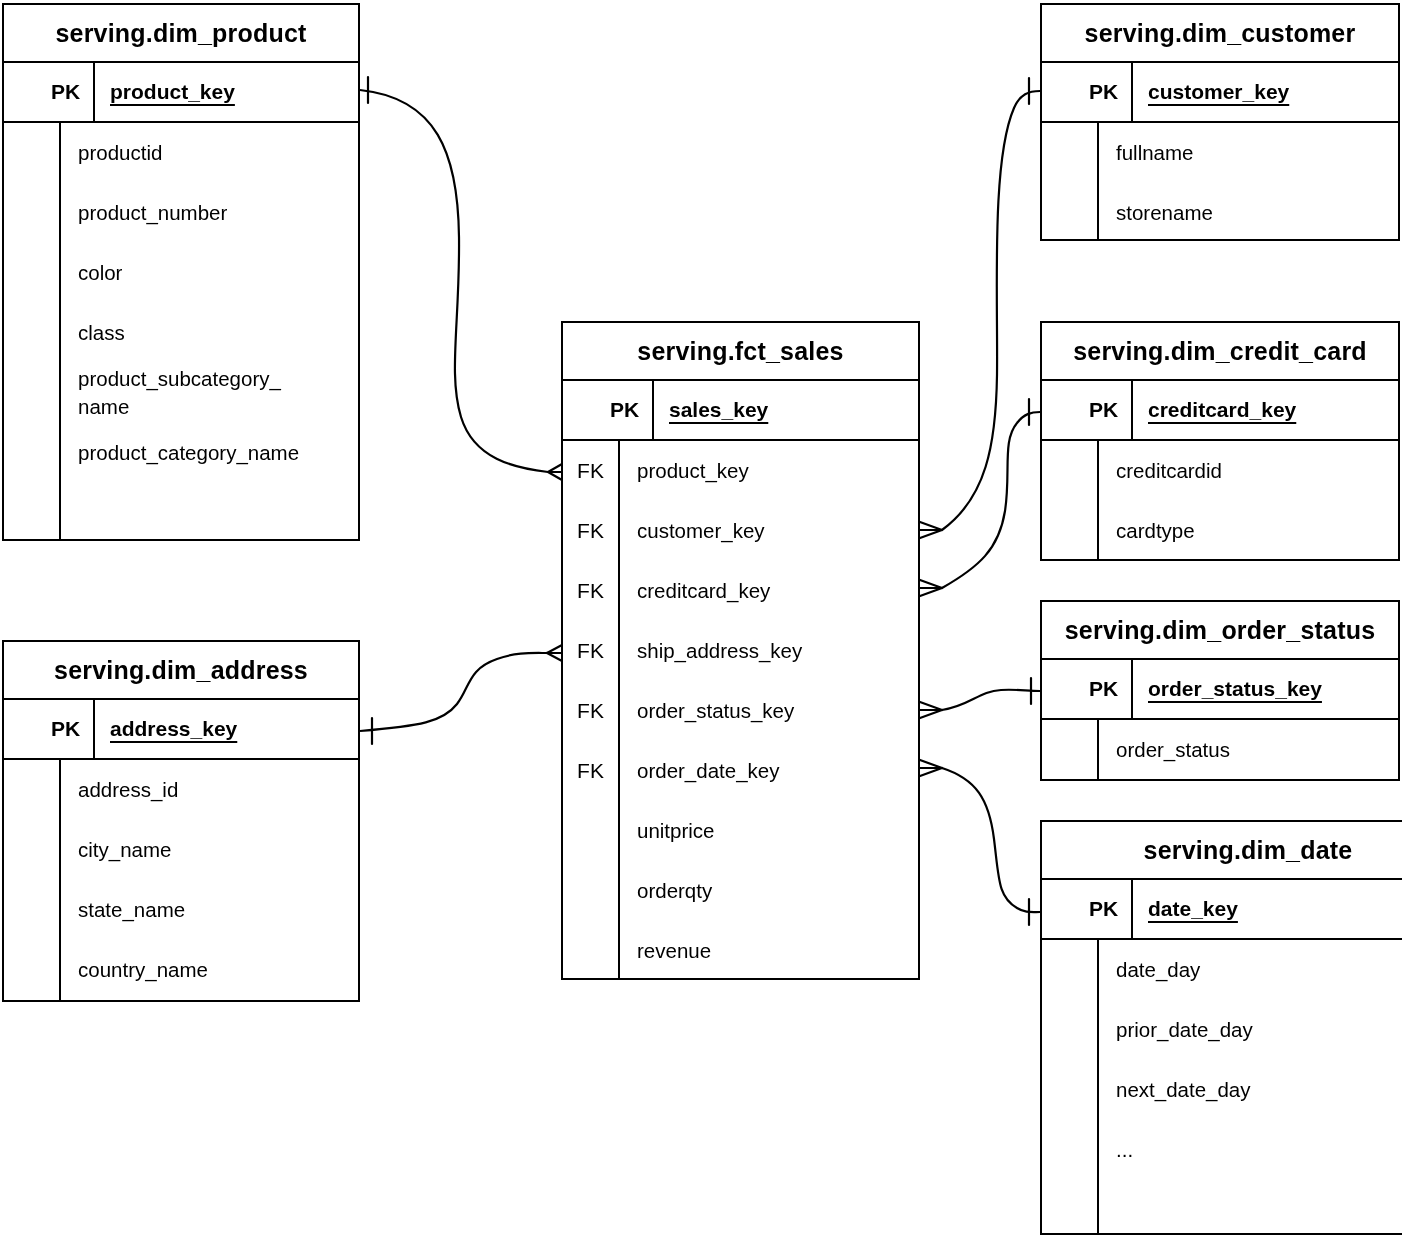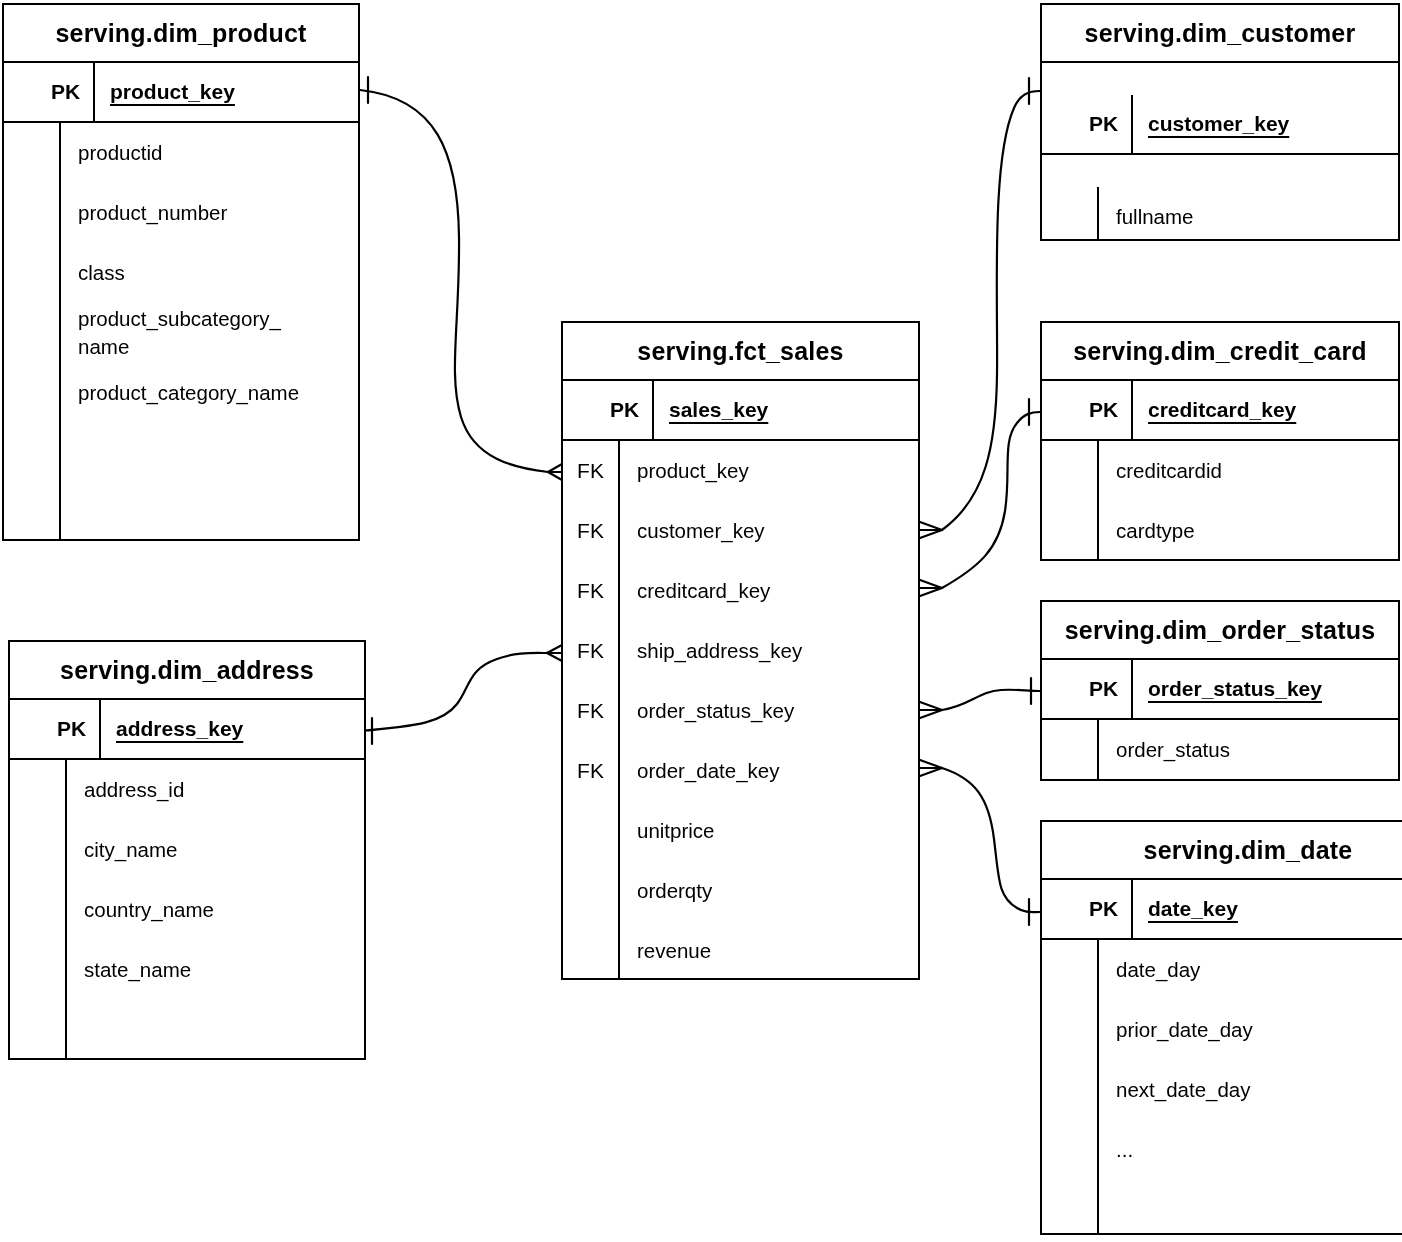--- a/index.html
+++ b/index.html
@@ -88,41 +88,42 @@
   <div class="ttl">serving.dim_product</div>
   <div class="pkrow">
     <div class="kc">PK</div>
     <div class="pf">product_key</div>
   </div>
   <div class="tb">
     <div class="kcol"></div>
     <div class="fcol">
       <div class="fcell">productid</div>
       <div class="fcell">product_number</div>
+      <div class="fcell">color</div>
       <div class="fcell">class</div>
       <div class="fcell">product_subcategory_
 name</div>
       <div class="fcell">product_category_name</div>
     </div>
   </div>
 </div>
 
-<div class="table" style="left:8px;top:640px;width:358px;height:420px;">
+<div class="table" style="left:2px;top:640px;width:358px;height:362px;">
   <div class="ttl">serving.dim_address</div>
   <div class="pkrow">
     <div class="kc">PK</div>
     <div class="pf">address_key</div>
   </div>
   <div class="tb">
     <div class="kcol"></div>
     <div class="fcol">
       <div class="fcell">address_id</div>
       <div class="fcell">city_name</div>
+      <div class="fcell">state_name</div>
       <div class="fcell">country_name</div>
-      <div class="fcell">state_name</div>
     </div>
   </div>
 </div>
 
 <div class="table" style="left:561px;top:321px;width:359px;height:659px;">
   <div class="ttl">serving.fct_sales</div>
   <div class="pkrow">
     <div class="kc">PK</div>
     <div class="pf">sales_key</div>
   </div>
@@ -145,21 +146,21 @@
       <div class="fcell">ship_address_key</div>
       <div class="fcell">order_status_key</div>
       <div class="fcell">order_date_key</div>
       <div class="fcell">unitprice</div>
       <div class="fcell">orderqty</div>
       <div class="fcell">revenue</div>
     </div>
   </div>
 </div>
 
-<div class="table" style="left:1040px;top:3px;width:360px;height:238px;gap:32px;">
+<div class="table" style="left:1040px;top:3px;width:360px;height:238px;">
   <div class="ttl">serving.dim_customer</div>
   <div class="pkrow">
     <div class="kc">PK</div>
     <div class="pf">customer_key</div>
   </div>
   <div class="tb">
     <div class="kcol"></div>
     <div class="fcol">
       <div class="fcell">fullname</div>
       <div class="fcell">storename</div>

